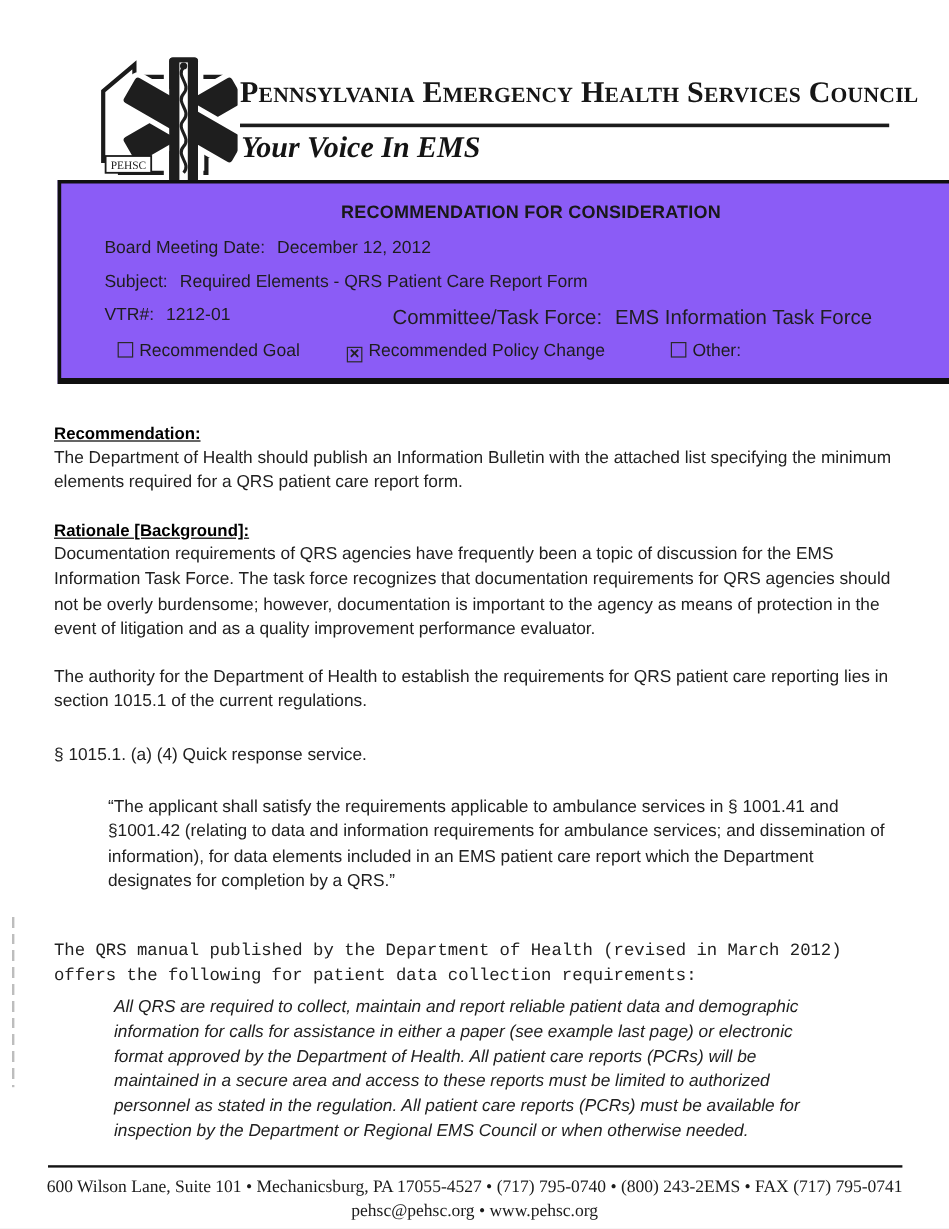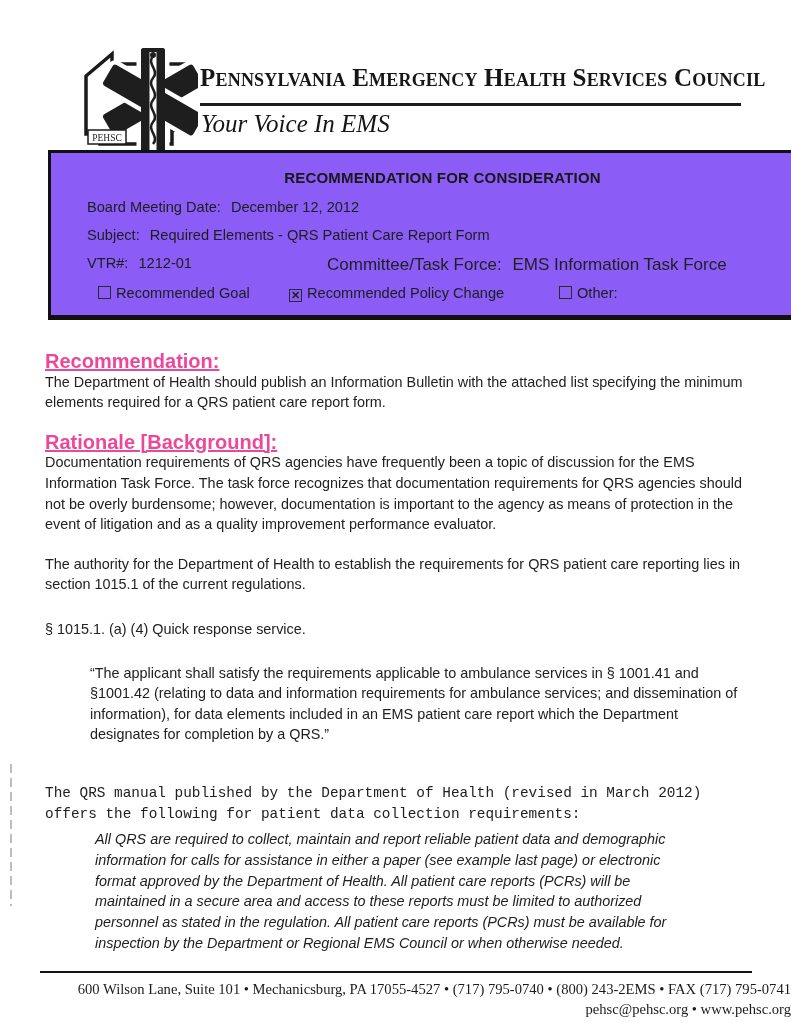--- a/index.html
+++ b/index.html
@@ -12,21 +12,21 @@
   
   .logo { position:absolute; left:72px; top:42px; width:126px; height:118px; }
   .org-title {
     position:absolute; left:200px; top:64px; white-space:nowrap;
     font-family:Liberation Serif, serif; font-weight:bold;
     font-variant:small-caps; font-size:25px; letter-spacing:.2px; color:#161616;
   }
   .title-rule { position:absolute; left:200px; top:103px; width:541px; height:3px; background:#1c1c1c; }
   .tagline {
     position:absolute; left:201px; top:110px;
-    font-family:"Liberation Serif", serif; font-weight:normal; font-style:italic;
+    font-family:"Liberation Serif", serif; font-weight:bold; font-style:italic;
     font-size:25px; color:#141414;
   }
   
   .form-box {
     position:absolute; left:48px; top:150px; width:789px; height:170px;
     border:3px solid #101010; border-bottom-width:5px; background:#8b5cf6;
   }
   .form-title { position:absolute; top:16px; width:100%; text-align:center;
     font-weight:bold; font-size:15px; letter-spacing:.2px; color:#181818; }
   .form-row { position:absolute; left:36px; font-size:14.6px; color:#1d1d1d; }
@@ -39,31 +39,31 @@
   .cb-item { position:absolute; top:0; font-size:14.6px; white-space:nowrap; }
   .cb-1 { left:47px; } .cb-2 { left:238px; } .cb-3 { left:508px; }
   .cb-box {
     display:inline-flex; width:13px; height:13px; border:1.6px solid #2a2a2a;
     margin-right:5px; vertical-align:-1px; align-items:center; justify-content:center;
     font-size:11px; line-height:1; color:#222; font-weight:bold;
   }
   
   .body-col { position:absolute; left:45px; top:351px; width:705px;
     font-size:14.4px; line-height:20.6px; color:#212121; }
-  .sec-head { font-weight:bold; text-decoration:underline; font-size:20px; color:#ec4899; }
+  .sec-head { font-weight:bold; text-decoration:underline; font-size:14px; color:#000000; }
   .p0 { margin-top:0; }
   .mt-s { margin-top:19px; }
   .mt-m { margin-top:24px; }
   .mt-l { margin-top:38px;font-family:Liberation Mono, monospace; }
   .quote-block { margin-top:23px; padding-left:45px; padding-right:10px; }
   .italic-block { margin-top:5px; padding-left:50px; padding-right:48px;
     font-style:italic; line-height:20.8px; }
   
   .footer-rule { position:absolute; left:40px; top:971px; width:712px; height:2px; background:#141414; }
-  .footer-line { position:absolute; width:100%; text-align:right;
+  .footer-line { position:absolute; width:100%; text-align:center;
     font-family:"Liberation Serif", serif; font-size:14.6px; color:#1b1b1b; }
   .fl1 { top:981px; }
   .fl2 { top:1001px; }
   
   .scan-line { position:absolute; left:10px; top:764px; width:2px; height:142px;
     background:repeating-linear-gradient(#9a9a9a 0 9px, transparent 9px 14px); opacity:.65; }
 </style>
 </head>
 <body>
 

